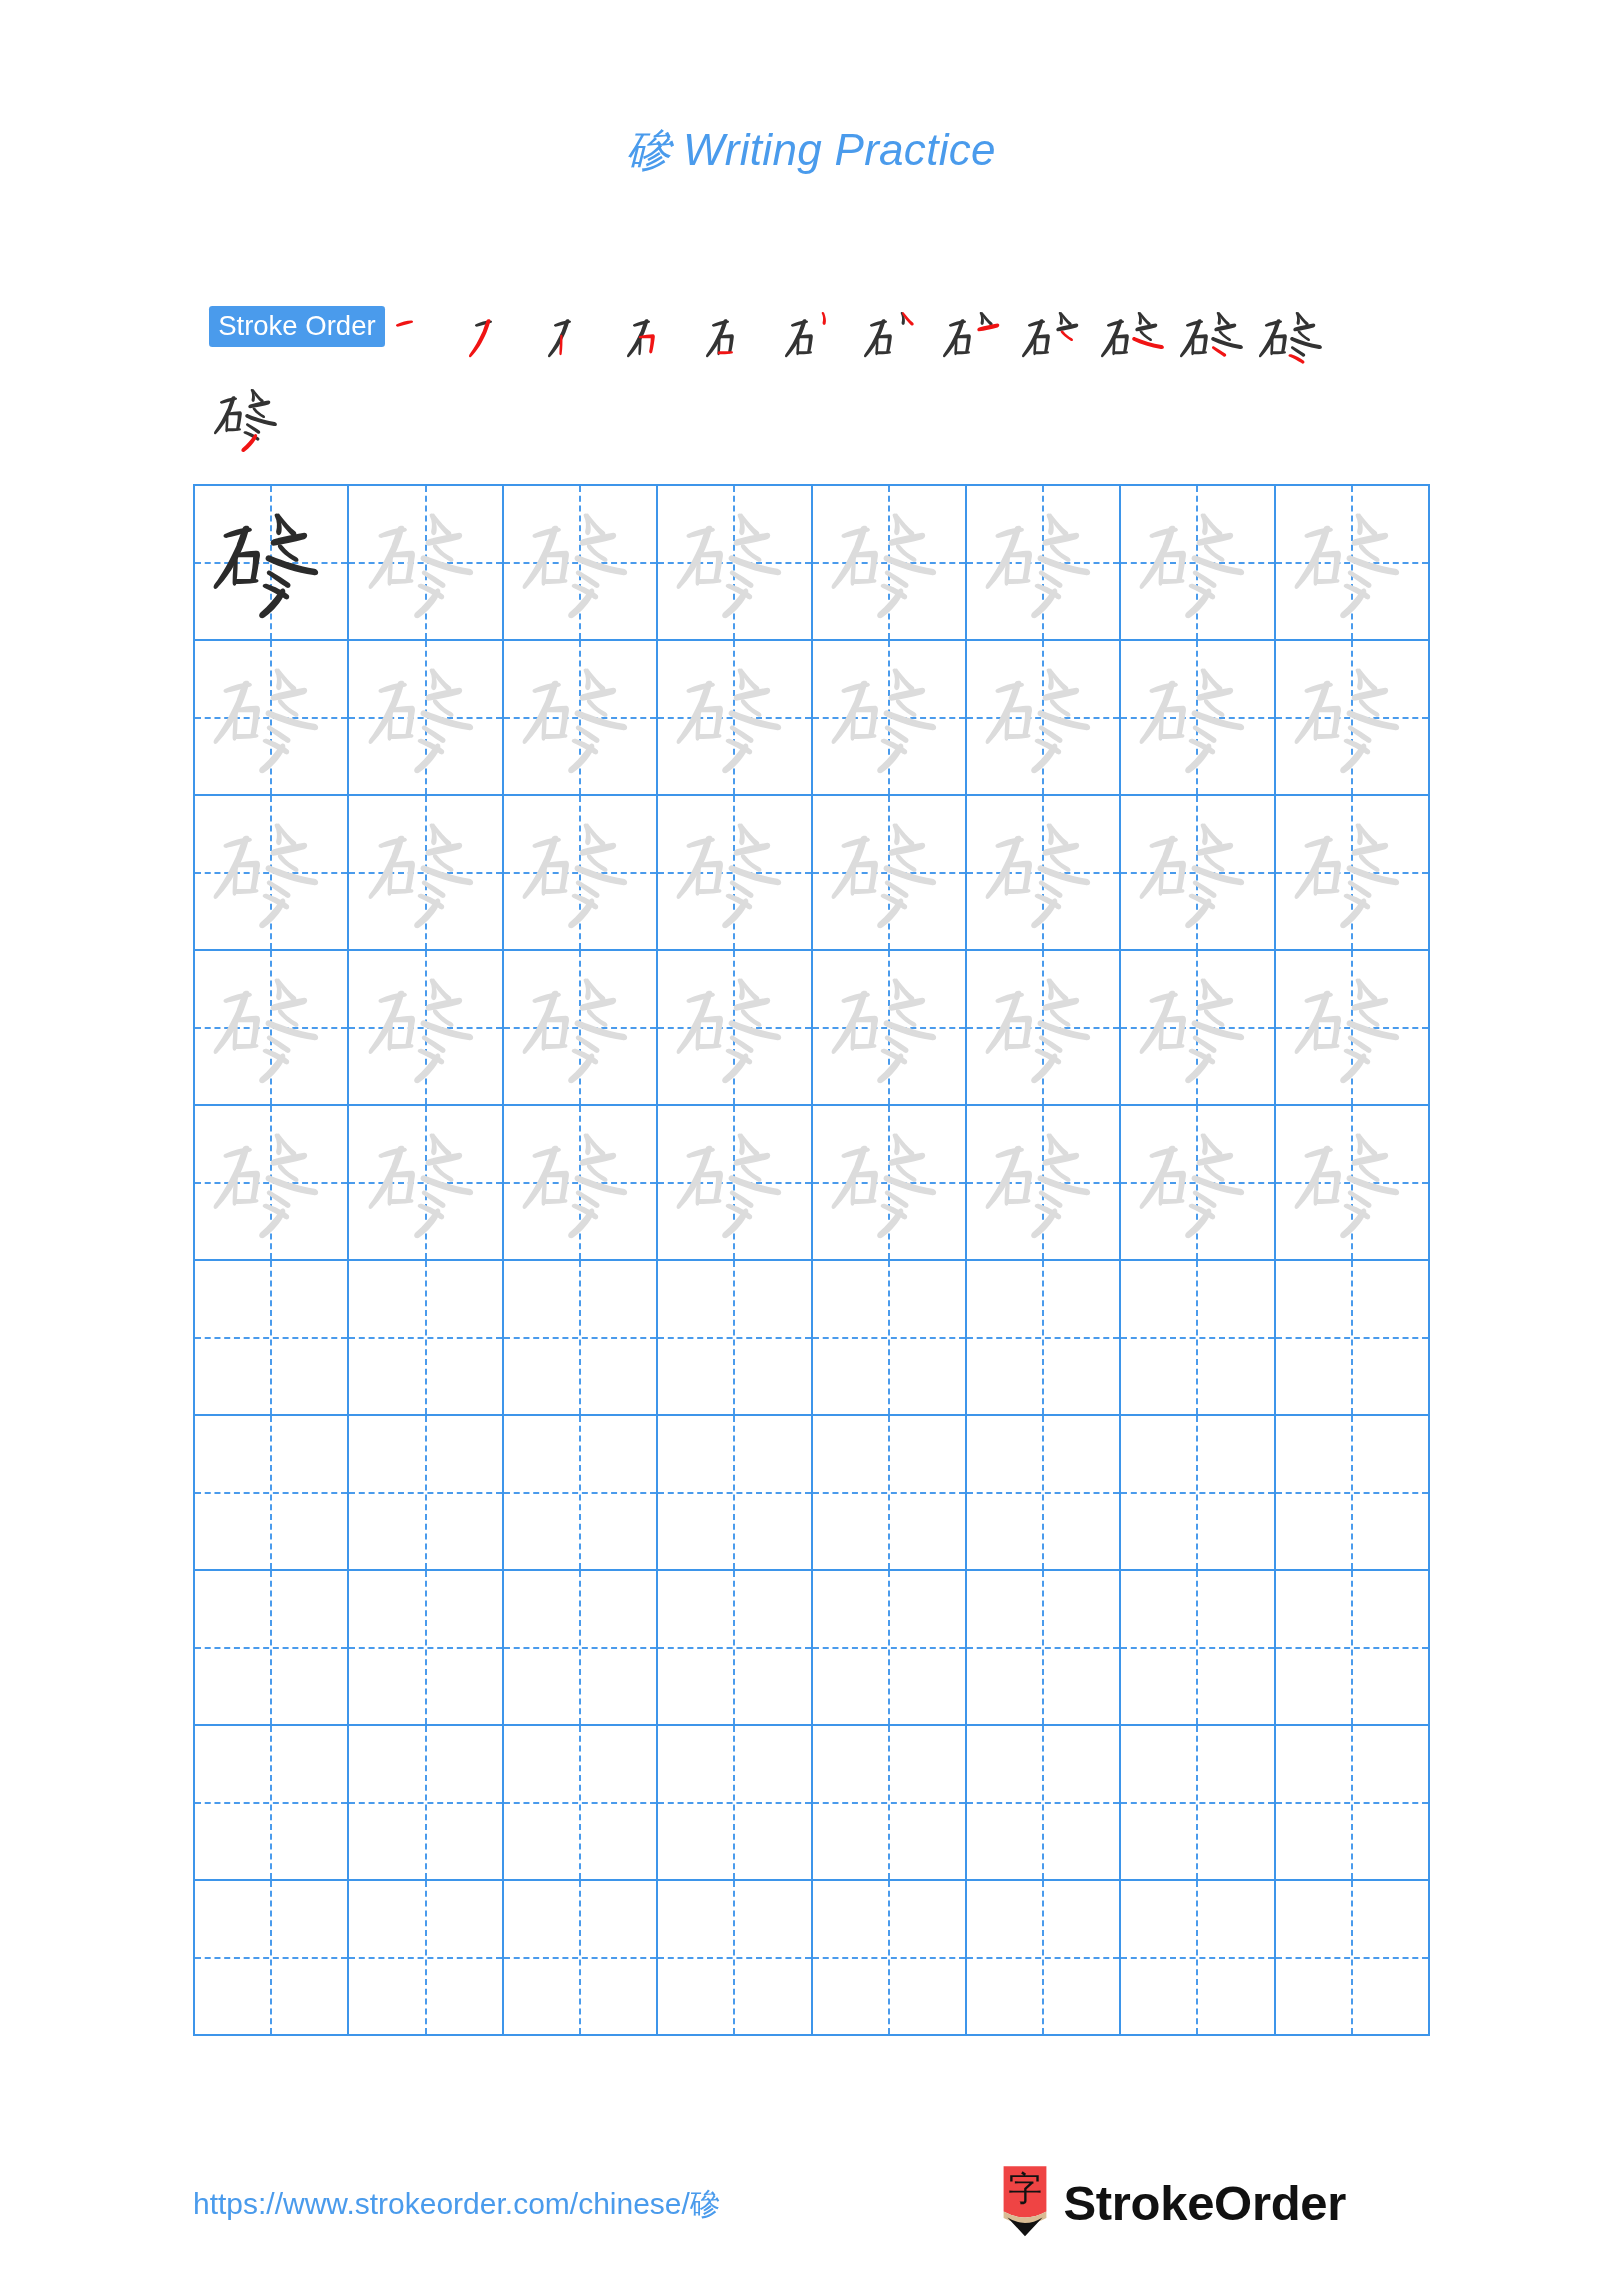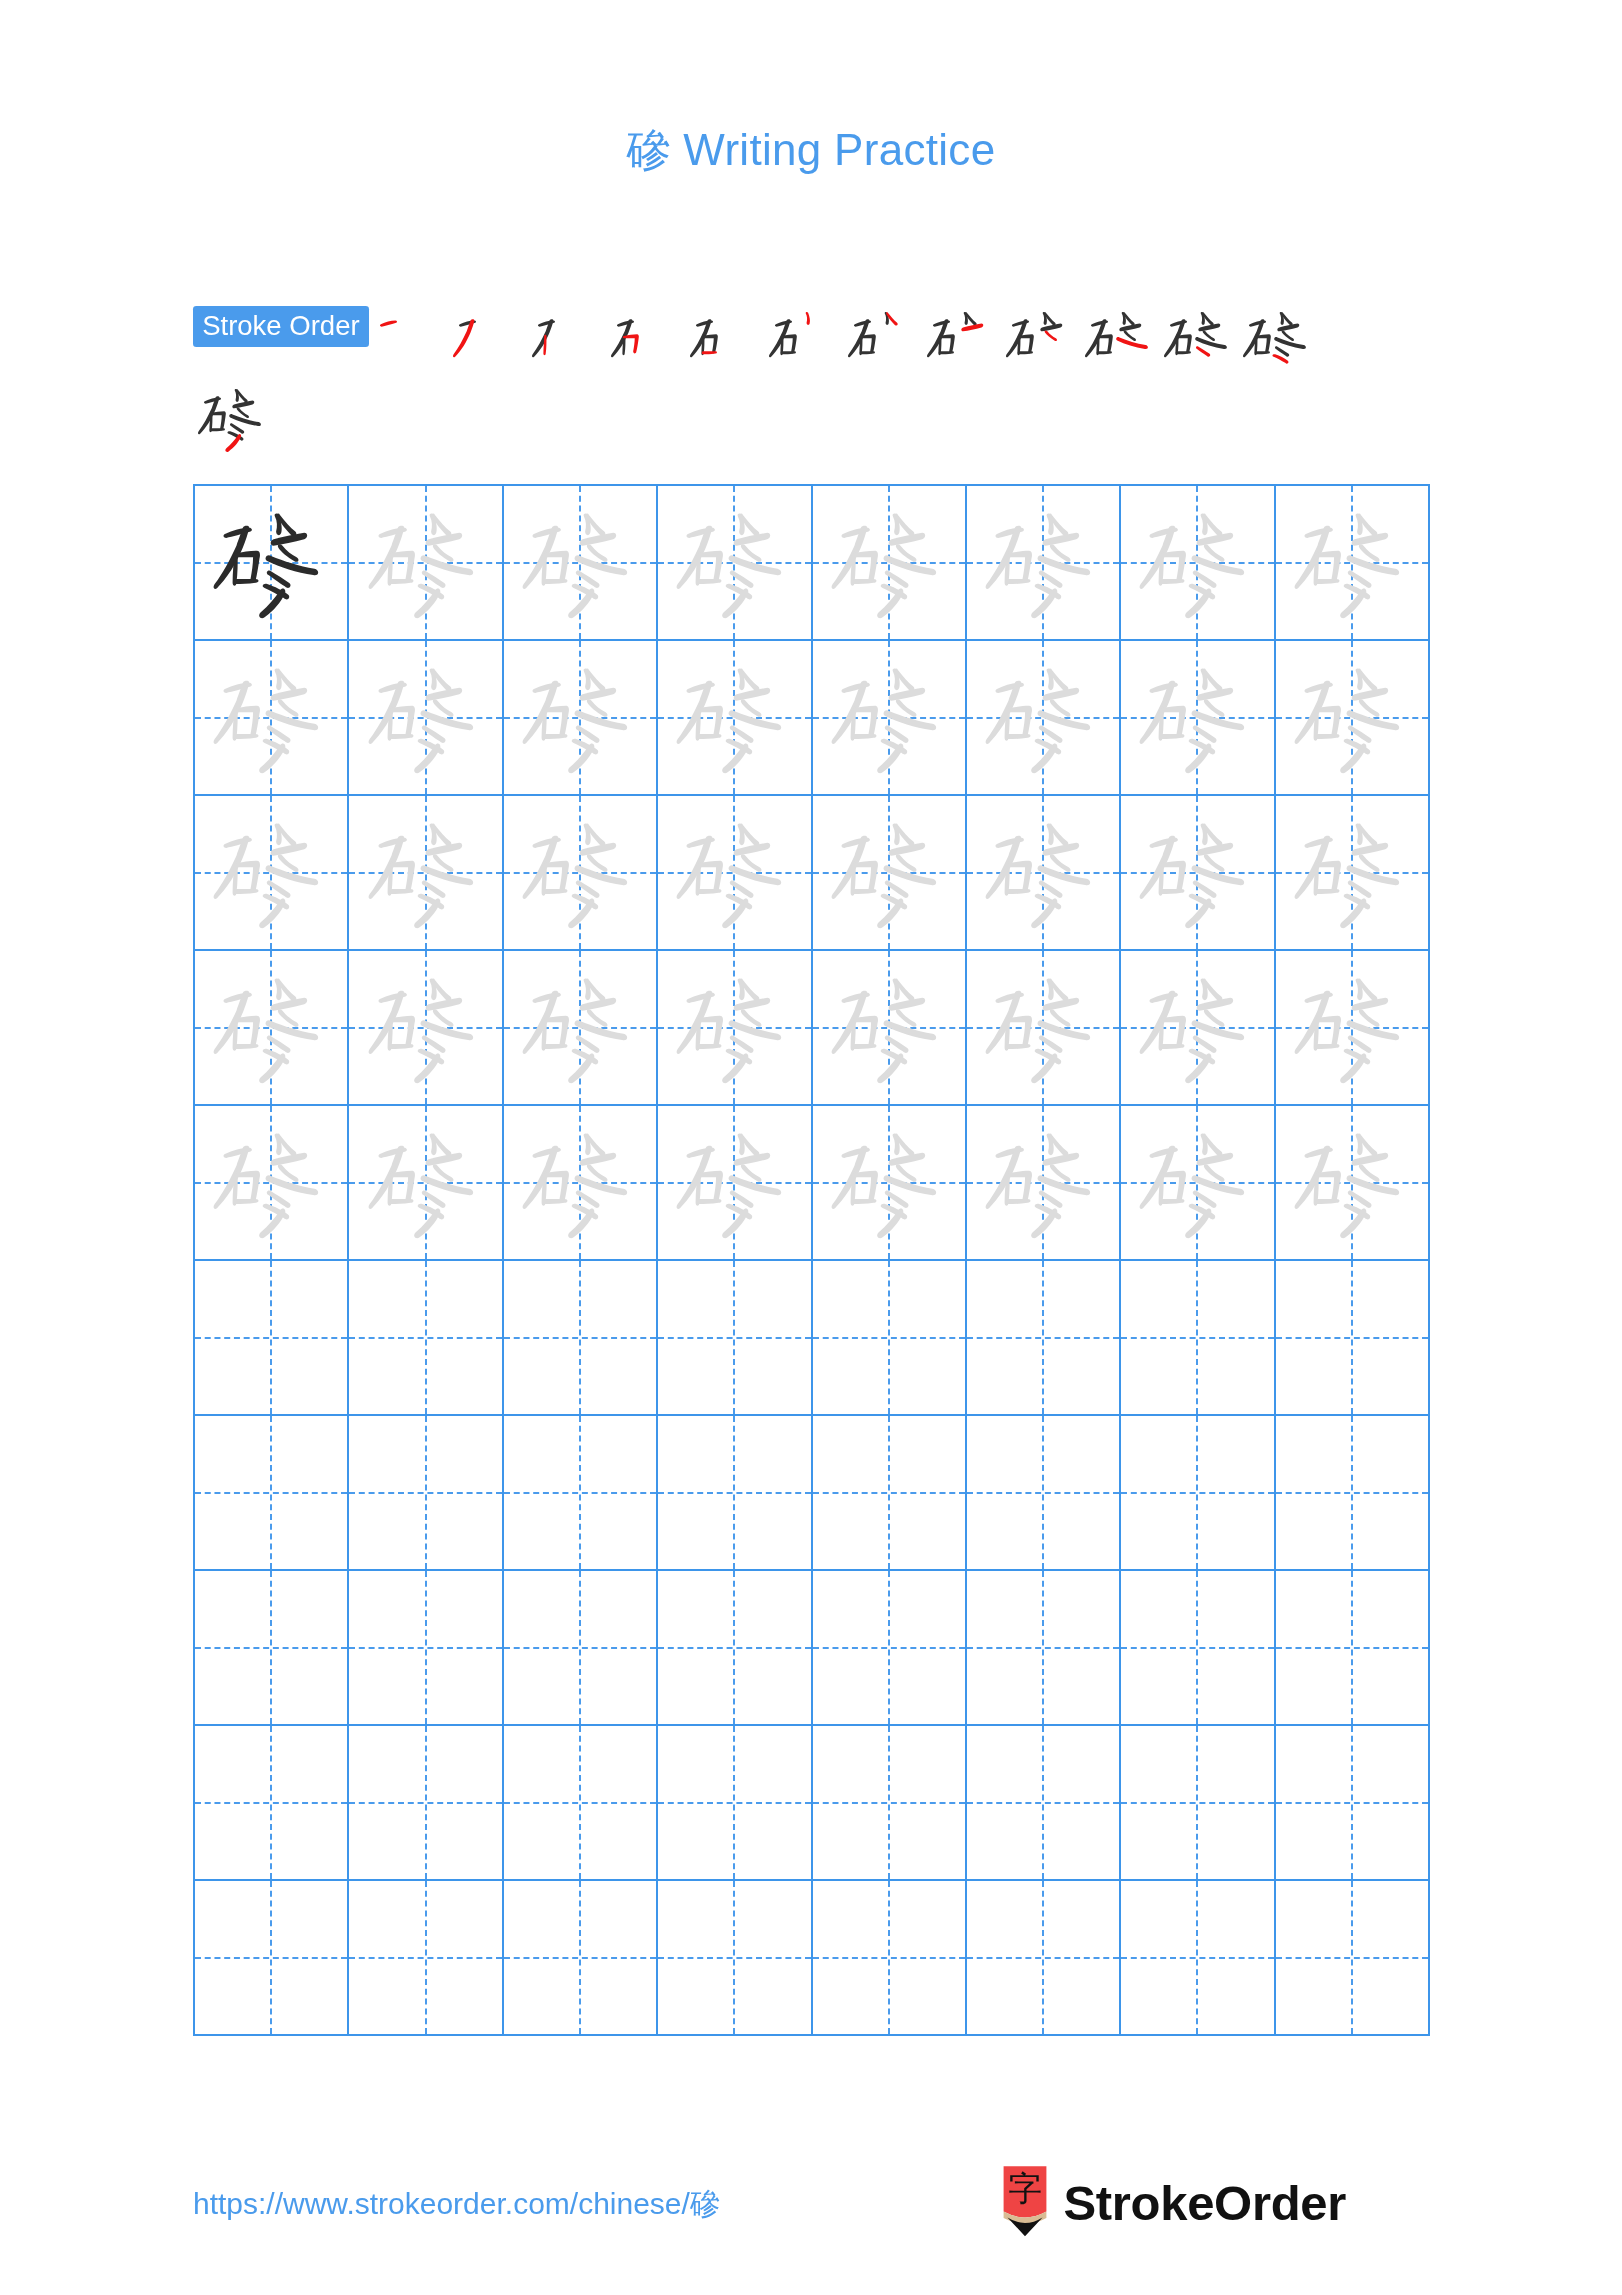--- a/index.html
+++ b/index.html
@@ -12,24 +12,25 @@
   .page { position:relative; width:1622px; height:2295px; background:#ffffff; }
 
   
   .title {
     position:absolute; left:0; top:121px; width:1622px;
     text-align:center;
     font-size:44px; font-weight:400; letter-spacing:0.3px;
     color:#4a9bec;
     font-family:"Liberation Sans", sans-serif;
     white-space:nowrap;
+    font-style:italic;
   }
 
   
-  .stroke-section { position:absolute; left:193px; top:302px; width:1243px; }
+  .stroke-section { position:absolute; left:209px; top:302px; width:1243px; }
   .stroke-row { display:flex; align-items:flex-start; height:77px; }
   .so-badge {
     display:inline-flex; align-items:center; justify-content:center;
     background:#4a9bec; color:#ffffff;
     font-size:27.5px; line-height:1;
     padding:5.9px 9.2px 7.9px 9.2px;
     border-radius:3.3px;
     white-space:nowrap;
     height:41px;
     margin-top:3.9px;

